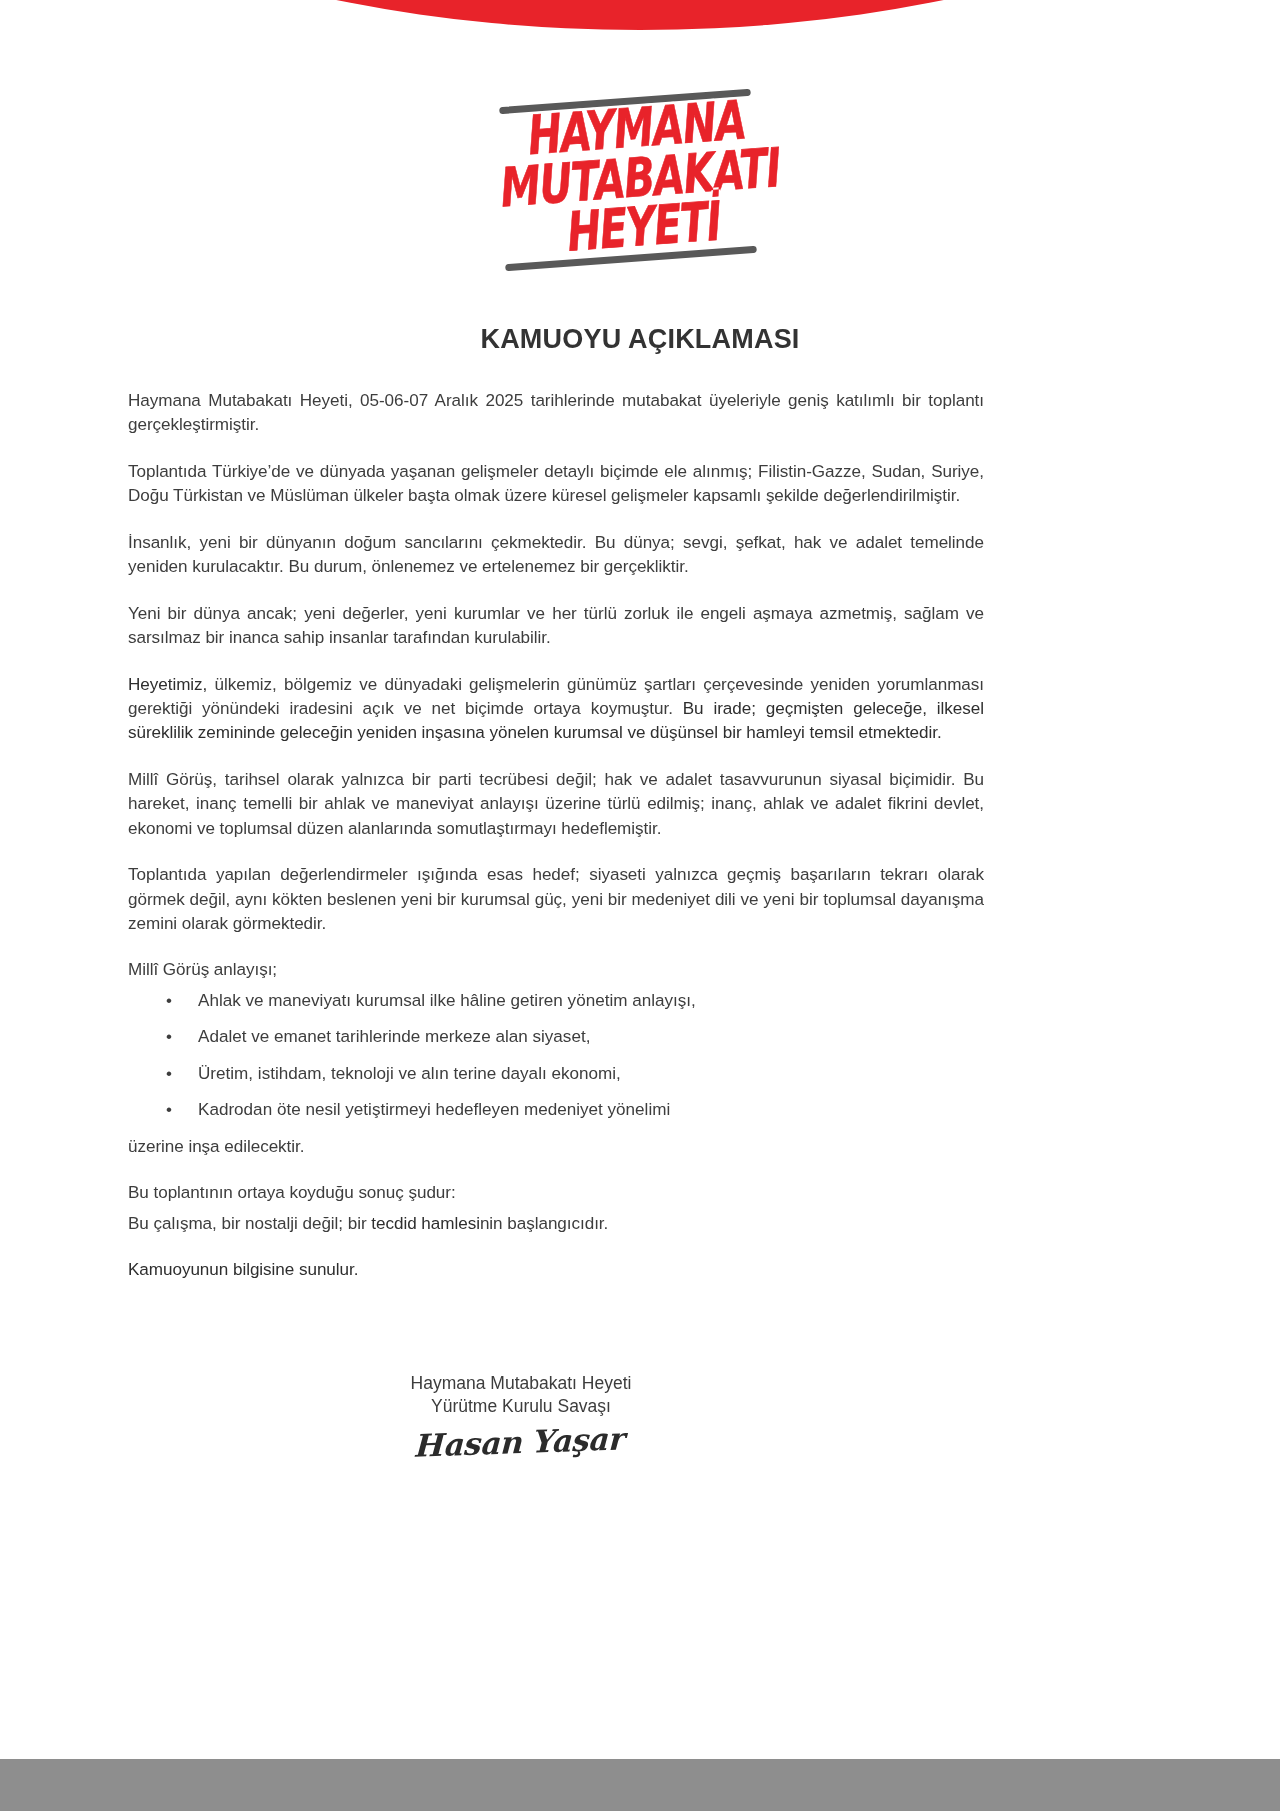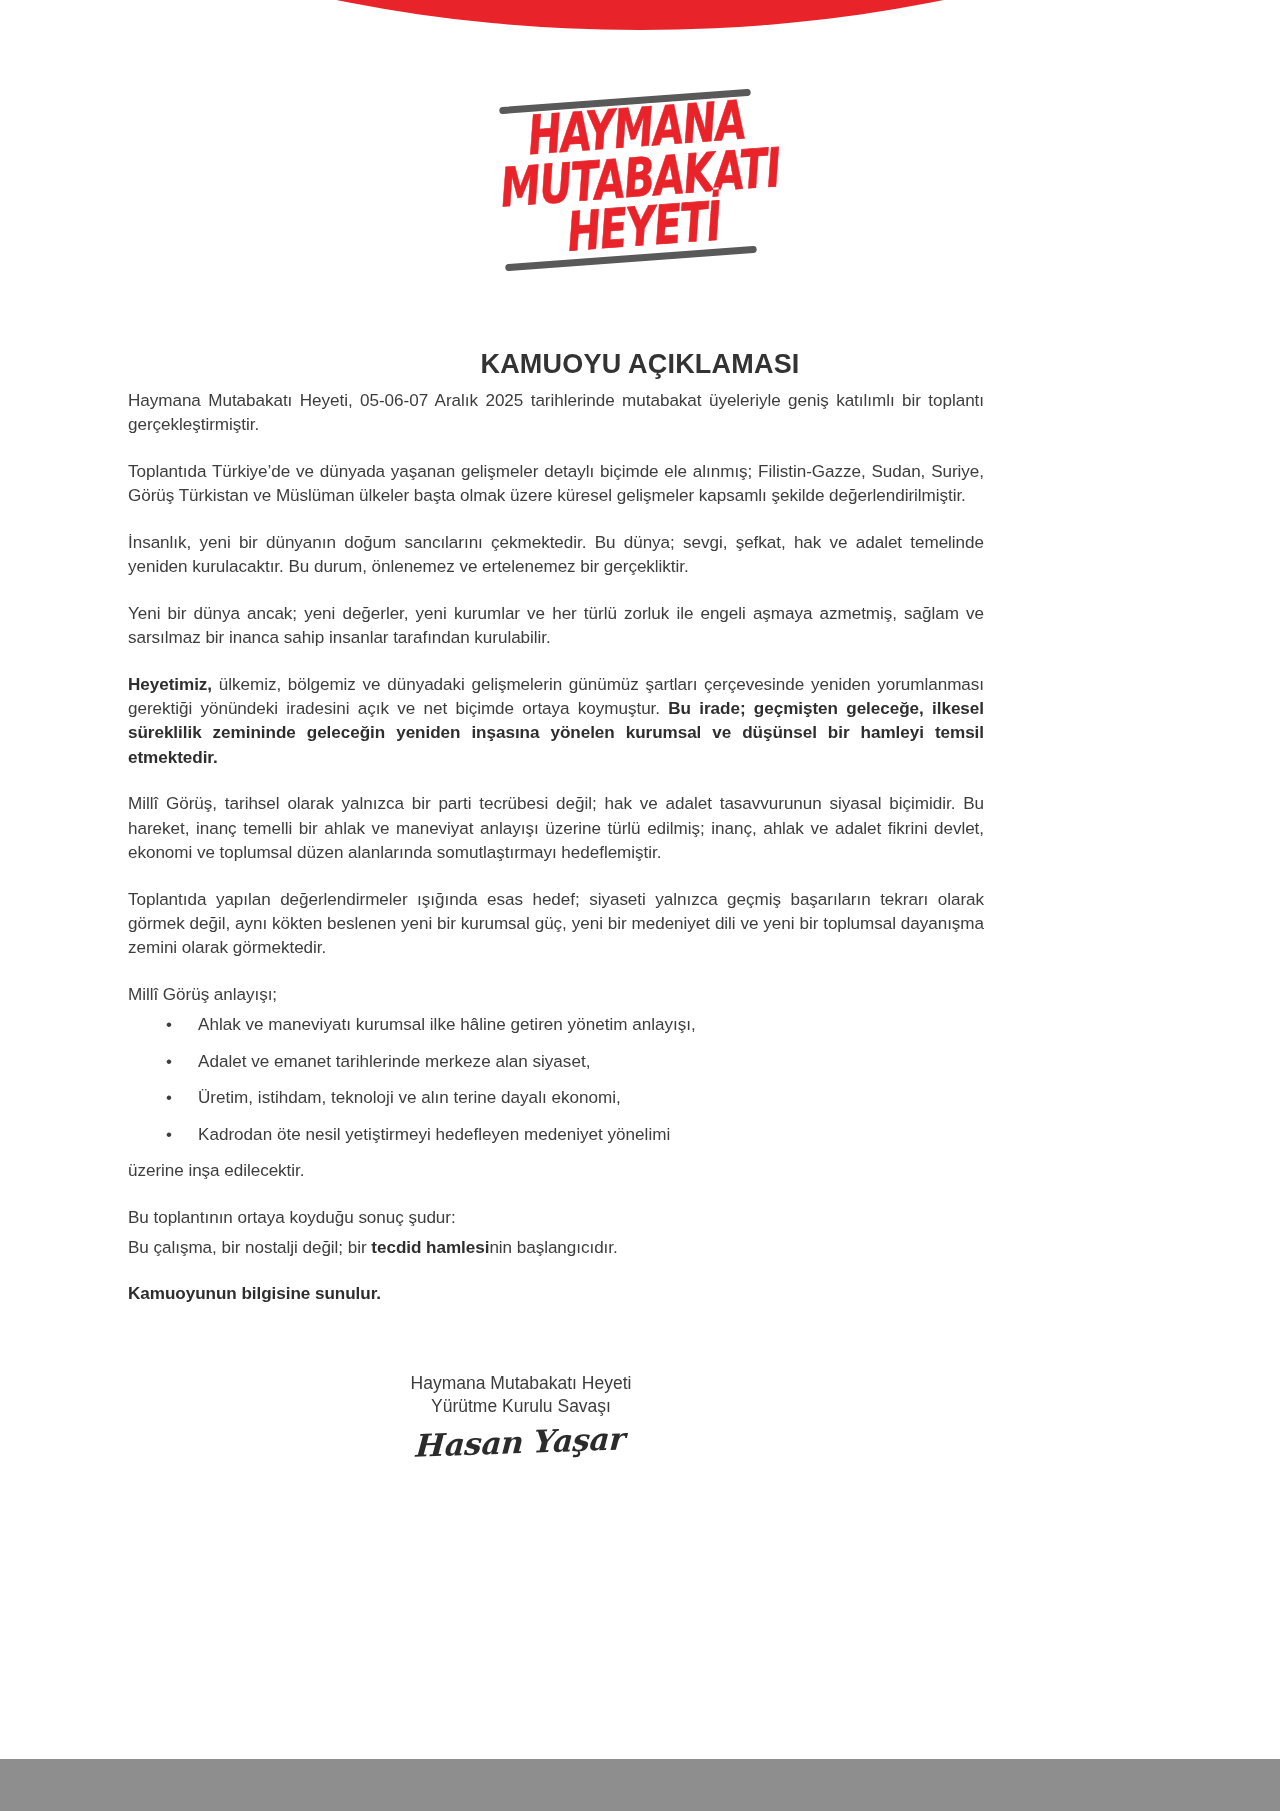--- a/index.html
+++ b/index.html
@@ -102,41 +102,40 @@
   .doc-title {
     position: absolute;
     top: 290px;
     left: 0; right: 0;
     text-align: center;
     font-size: 27px;
     font-weight: bold;
     color: #333333;
     letter-spacing: 0.2px;
     font-family: "Liberation Sans", sans-serif;
-    margin-top: 25px;
   }
 
   
   .body-col {
     position: absolute;
     top: 355px;
     left: 128px;
     width: 860px;
   }
   .para {
     font-size: 17.1px;
     line-height: 1.43;
     text-align: justify;
     color: #3d3d3d;
     margin: 0 4px 22px 0;
     hyphens: manual;
     letter-spacing: -0.05px;
   }
   .para.tight { margin-bottom: 6px; }
-  .para b, .para strong { font-weight: bold; color: #2e2e2e; }
+  .para b, .para strong { font-weight: normal; color: #2e2e2e; }
 
   ul.bullets {
     list-style: none;
     margin: 4px 0 4px 0;
     padding: 0;
   }
   ul.bullets li {
     position: relative;
     font-size: 17.1px;
     line-height: 1.43;
@@ -208,21 +207,21 @@
       </div>
       <div class="logo-rule bottom"></div>
     </div>
   </div>
 
   <div class="doc-title">KAMUOYU AÇIKLAMASI</div>
 
   <div class="body-col">
 
     <p class="para">Haymana Mutabakatı Heyeti, 05-06-07 Aralık 2025 tarihlerinde mutabakat üyeleriyle geniş katılımlı bir toplantı gerçekleştirmiştir.</p>
-    <p class="para">Toplantıda Türkiye’de ve dünyada yaşanan gelişmeler detaylı biçimde ele alınmış; Filistin-Gazze, Sudan, Suriye, Görüş Türkistan ve Müslüman ülkeler başta olmak üzere küresel gelişmeler kapsamlı şekilde değerlendirilmiştir.</p>
+    <p class="para">Toplantıda Türkiye’de ve dünyada yaşanan gelişmeler detaylı biçimde ele alınmış; Filistin-Gazze, Sudan, Suriye, Doğu Türkistan ve Müslüman ülkeler başta olmak üzere küresel gelişmeler kapsamlı şekilde değerlendirilmiştir.</p>
     <p class="para">İnsanlık, yeni bir dünyanın doğum sancılarını çekmektedir. Bu dünya; sevgi, şefkat, hak ve adalet temelinde yeniden kurulacaktır. Bu durum, önlenemez ve ertelenemez bir gerçekliktir.</p>
     <p class="para">Yeni bir dünya ancak; yeni değerler, yeni kurumlar ve her türlü zorluk ile engeli aşmaya azmetmiş, sağlam ve sarsılmaz bir inanca sahip insanlar tarafından kurulabilir.</p>
     <p class="para"><b>Heyetimiz,</b> ülkemiz, bölgemiz ve dünyadaki gelişmelerin günümüz şartları çerçevesinde yeniden yorumlanması gerektiği yönündeki iradesini açık ve net biçimde ortaya koymuştur. <b>Bu irade; geçmişten geleceğe, ilkesel süreklilik zemininde geleceğin yeniden inşasına yönelen kurumsal ve düşünsel bir hamleyi temsil etmektedir.</b></p>
     <p class="para">Millî Görüş, tarihsel olarak yalnızca bir parti tecrübesi değil; hak ve adalet tasavvurunun siyasal biçimidir. Bu hareket, inanç temelli bir ahlak ve maneviyat anlayışı üzerine türlü edilmiş; inanç, ahlak ve adalet fikrini devlet, ekonomi ve toplumsal düzen alanlarında somutlaştırmayı hedeflemiştir.</p>
     <p class="para">Toplantıda yapılan değerlendirmeler ışığında esas hedef; siyaseti yalnızca geçmiş başarıların tekrarı olarak görmek değil, aynı kökten beslenen yeni bir kurumsal güç, yeni bir medeniyet dili ve yeni bir toplumsal dayanışma zemini olarak görmektedir.</p>
 
     <p class="para tight">Millî Görüş anlayışı;</p>
 
     <ul class="bullets">
       <li>

